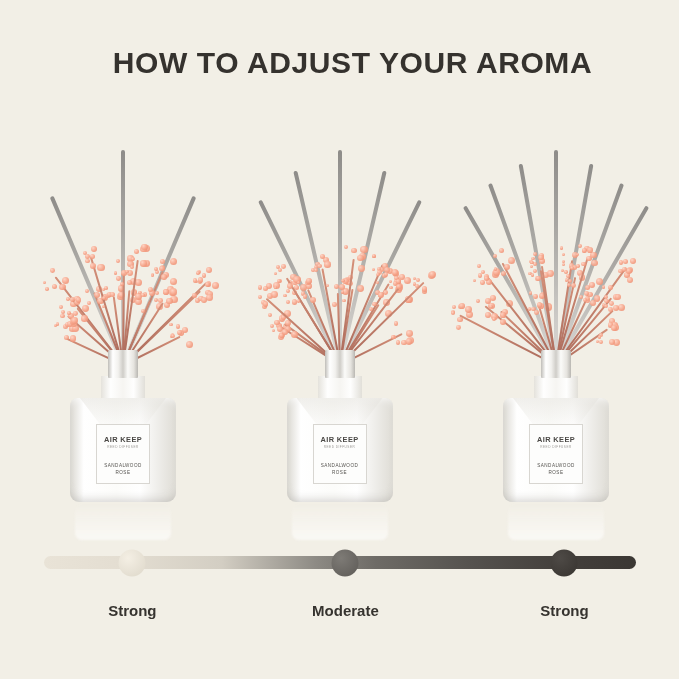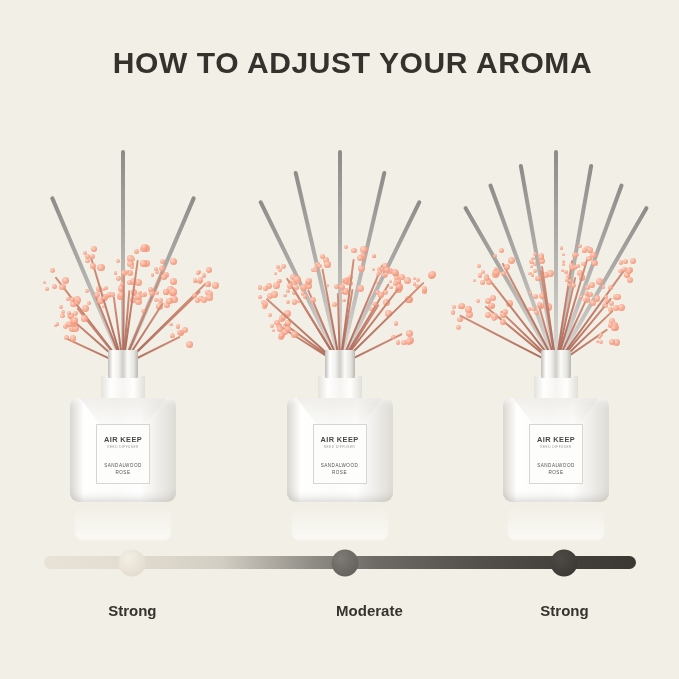--- a/index.html
+++ b/index.html
@@ -760,18 +760,18 @@
   </div>
 
   <div class="slider-wrap">
     <div class="track">
       <div class="knob knob-light" style="left: 15%;"></div>
       <div class="knob knob-mod" style="left: 51%;"></div>
       <div class="knob knob-strong" style="left: 88%;"></div>
     </div>
     <div class="slider-labels">
       <div class="slider-label" style="left: 132.3px;">Strong</div>
-      <div class="slider-label" style="left: 345.42px; margin-left: 24px;">Moderate</div>
+      <div class="slider-label" style="left: 345.42px;">Moderate</div>
       <div class="slider-label" style="left: 564.46px;">Strong</div>
     </div>
   </div>
 
 </div>
 
 </body></html>

